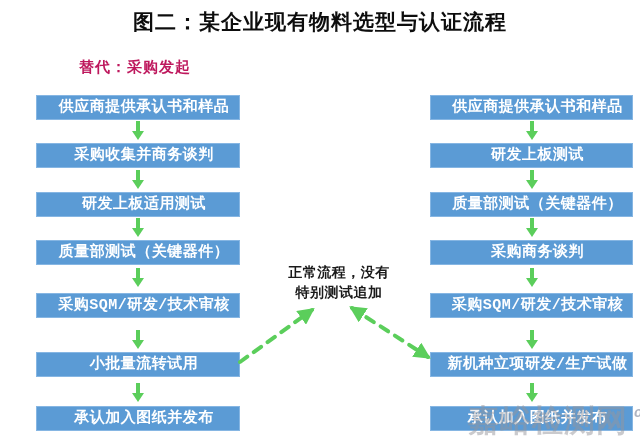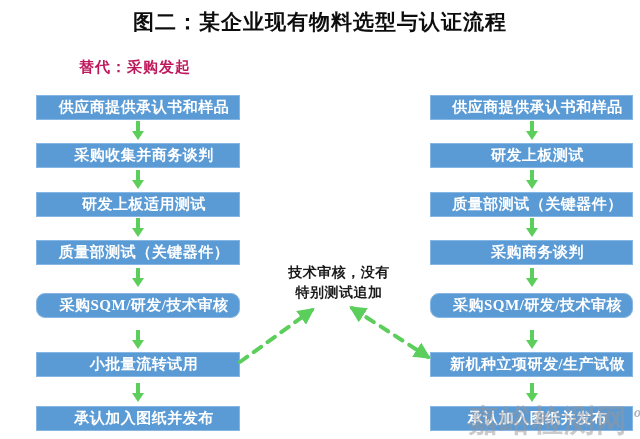--- a/index.html
+++ b/index.html
@@ -1,37 +1,37 @@
 <!DOCTYPE html>
 <html style="--node-blue: #5B9BD5; --arrow-green: #5BCE5B;"><head>
 <meta charset="utf-8">
 <style>
   html,body{margin:0;padding:0;background:#fff;}
   .page{
     position:relative;width:640px;height:439px;background:#ffffff;
-    font-family:Liberation Serif, serif;overflow:hidden;
+    font-family:Liberation Mono, monospace;overflow:hidden;
   }
   .title{
     position:absolute;top:8px;left:0;width:640px;margin:0;
     text-align:center;font-size:21px;font-weight:bold;color:#0d0d0d;letter-spacing:1px;
   }
   .col-header{
     position:absolute;top:58px;font-size:15px;font-weight:bold;color:#be185d;letter-spacing:1px;white-space:nowrap;
   }
   .col-header.left{left:79px;}
   .col-header.right{left:478px;}
   .node{
     position:absolute;height:25px;box-sizing:border-box;
     background:var(--node-blue,#5B9BD5);border:1px solid #86b6e3;
     color:#ffffff;font-weight:bold;font-size:15px;line-height:23px;
     text-align:center;letter-spacing:0.5px;white-space:nowrap;padding-left:12px;
   }
   .lcol{left:36px;width:204px;}
   .rcol{left:430px;width:203px;}
-  .r1{top:95px;}.r2{top:143px;}.r3{top:192px;}.r4{top:240px;}.r5{top:293px;border-radius:9px;}.r6{top:352px;}.r7{top:406px;}
+  .r1{top:95px;}.r2{top:143px;}.r3{top:192px;}.r4{top:240px;}.r5{top:293px;}.r6{top:352px;}.r7{top:406px;}
   .varrow{position:absolute;width:16px;height:20px;}
   .la{left:130px;}
   .ra{left:524px;}
   .g1{top:121px;}.g2{top:170px;}.g3{top:218px;}.g4{top:268px;}.g5{top:330px;}.g6{top:383px;}
   .overlay{position:absolute;left:0;top:0;width:640px;height:439px;pointer-events:none;}
   .note{
     position:absolute;left:277px;top:263px;width:124px;text-align:center;
     font-size:14px;font-weight:bold;color:#1a1a1a;line-height:20px;letter-spacing:0.5px;
   }
   .watermark{
@@ -121,20 +121,20 @@
     <defs>
       <marker id="ah" viewBox="0 0 10 10" refX="8" refY="5" markerWidth="4.2" markerHeight="4.2" orient="auto-start-reverse">
         <path d="M0,0 L10,5 L0,10 Z" style="fill:var(--arrow-green,#5BCE5B)"></path>
       </marker>
     </defs>
     <line x1="240" y1="362" x2="312" y2="310" marker-end="url(#ah)" style="stroke:var(--arrow-green,#5BCE5B)" stroke-width="4" stroke-dasharray="9 8" stroke-linecap="round"></line>
     <line x1="352" y1="308" x2="428" y2="357" marker-start="url(#ah)" marker-end="url(#ah)" style="stroke:var(--arrow-green,#5BCE5B)" stroke-width="4" stroke-dasharray="9 8" stroke-linecap="round"></line>
   </svg>
 
   <div class="note">
-    <div>技术审核，没有</div>
+    <div>正常流程，没有</div>
     <div>特别测试追加</div>
   </div>
 
   <div class="watermark">嘉峪检测网</div>
   <div class="watermark-frag">om</div>
 
 </div>
 
 </body></html>

